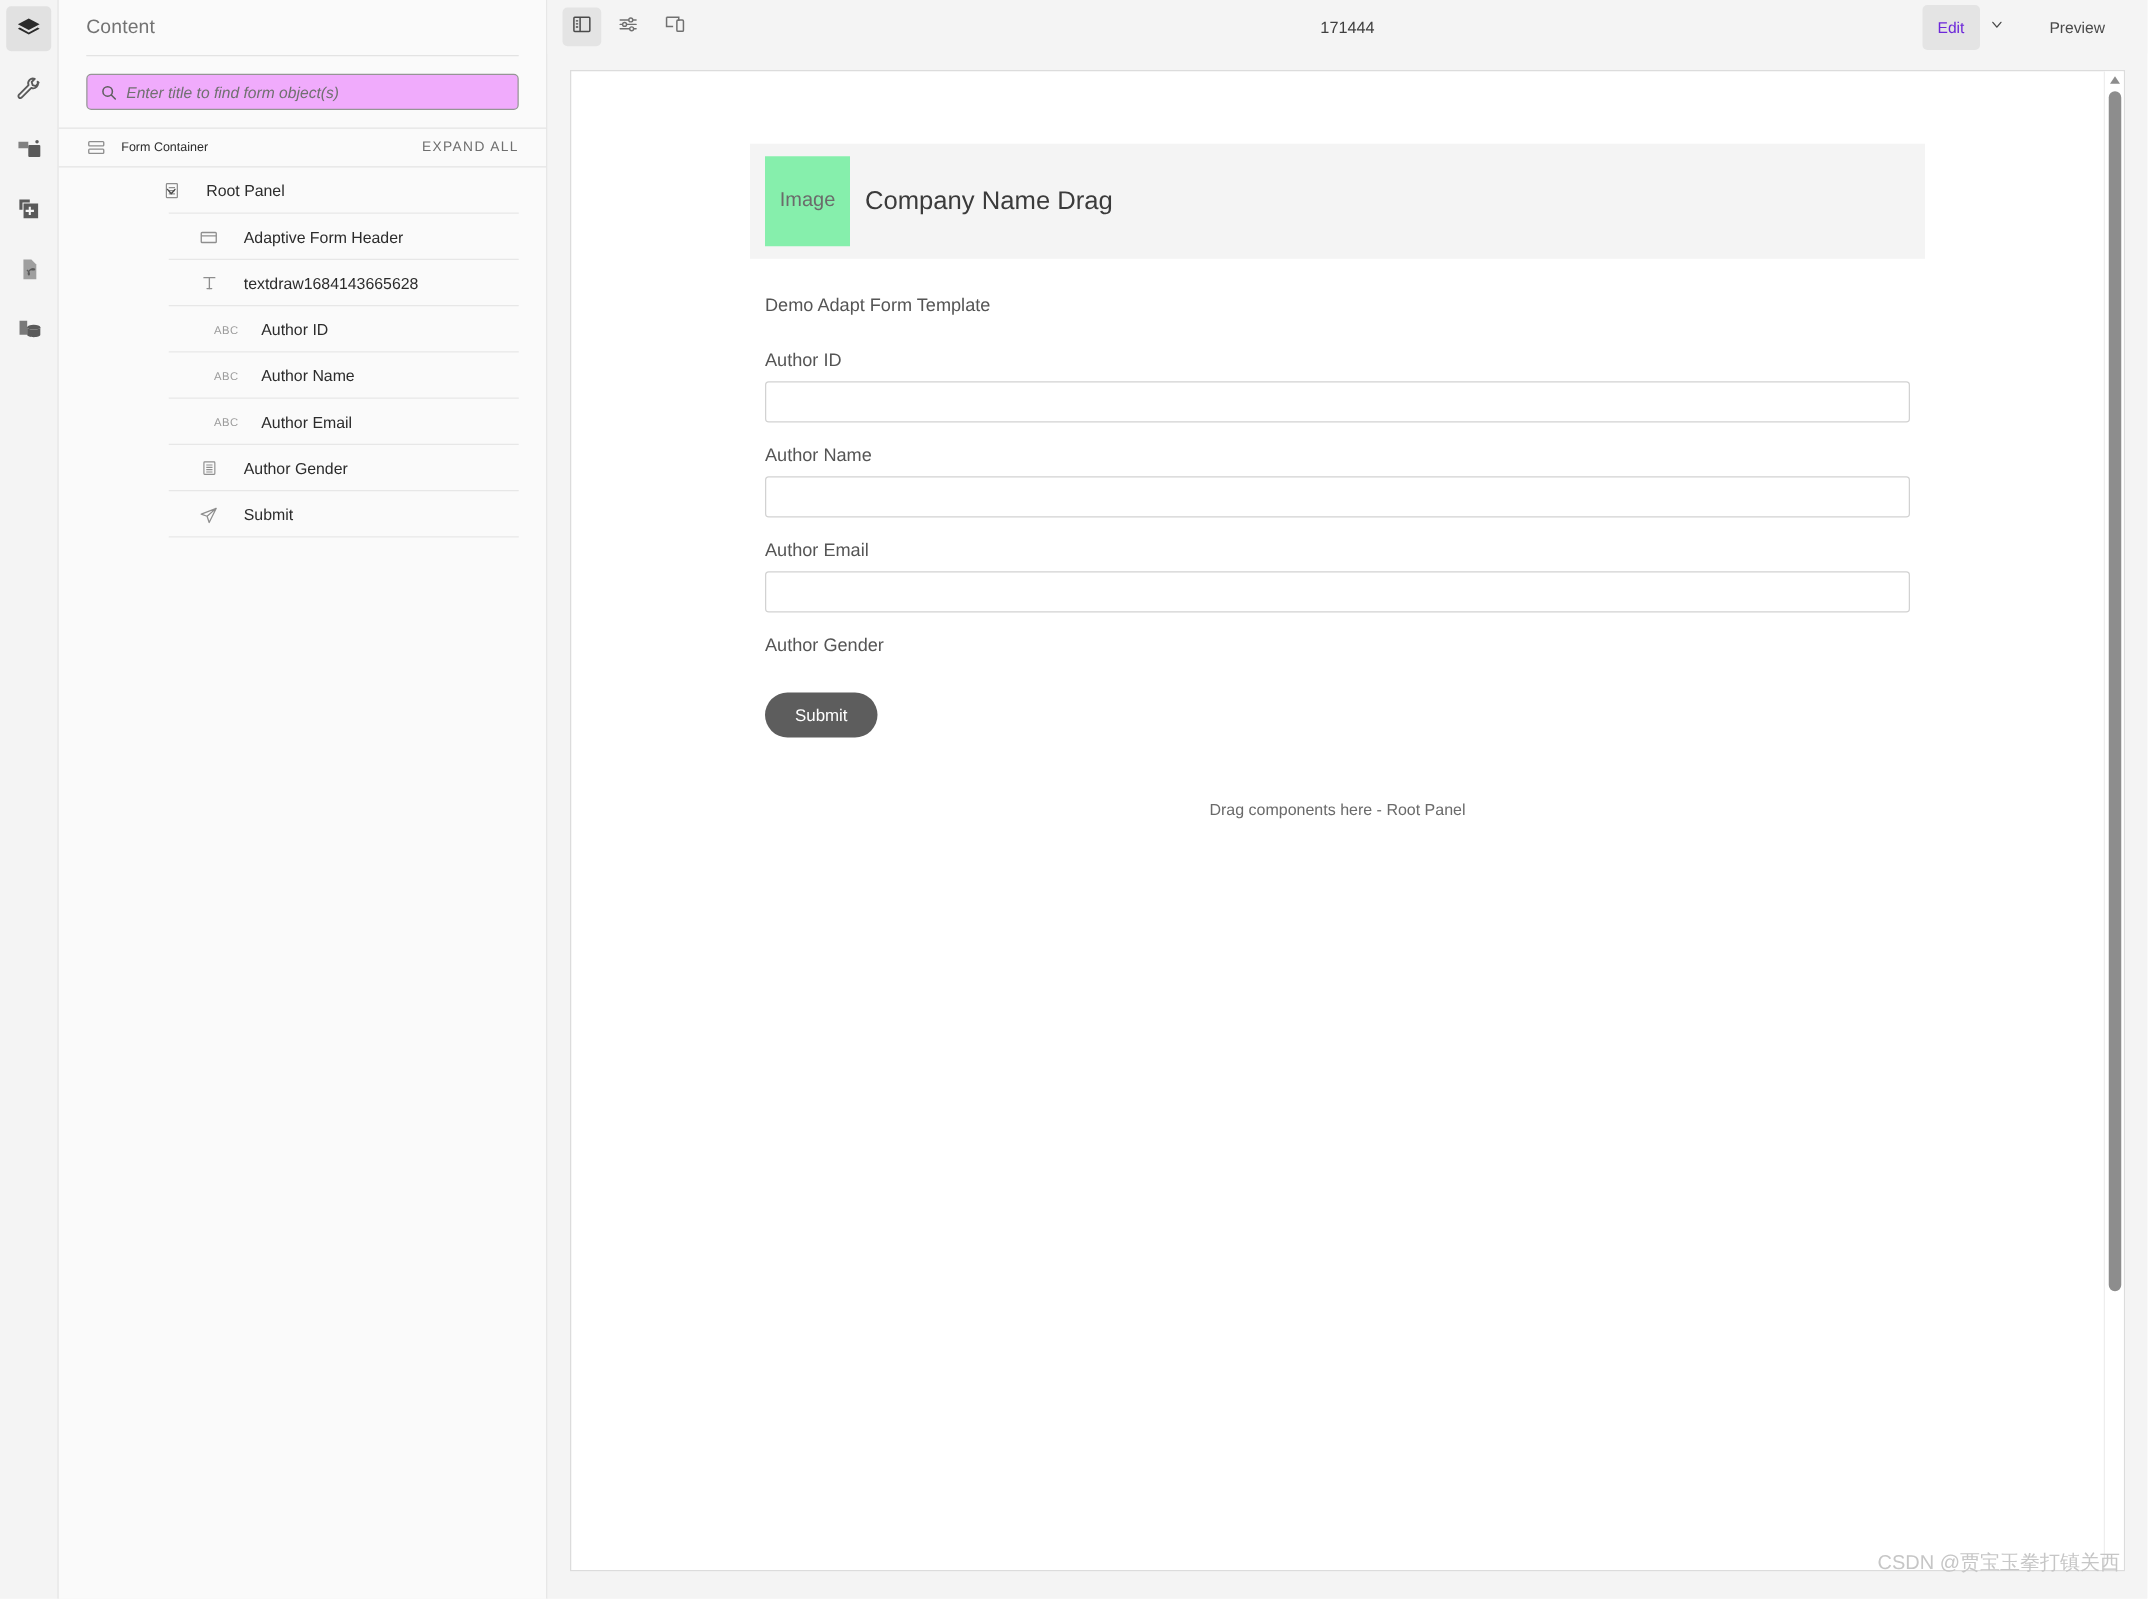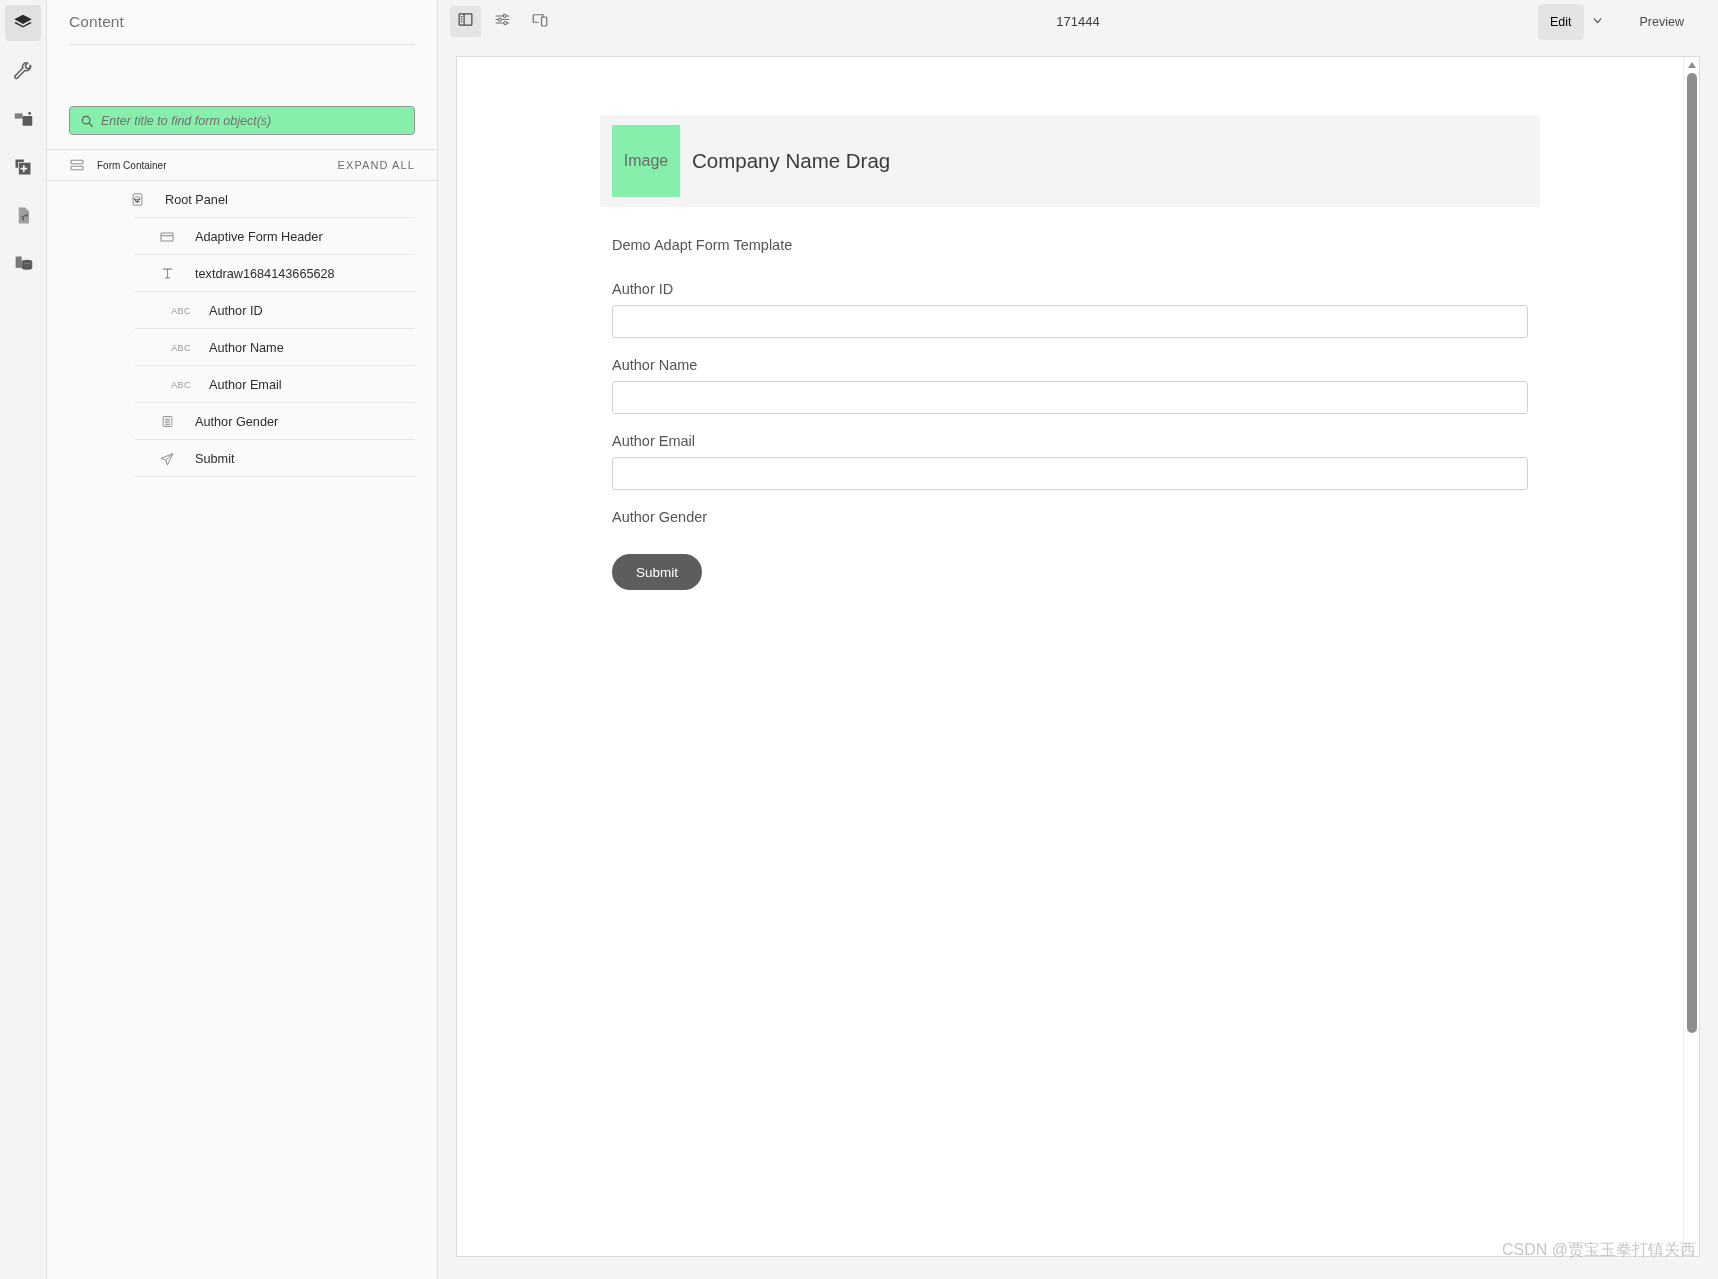--- a/index.html
+++ b/index.html
@@ -71,24 +71,23 @@
     margin: 0 22px;
   }
   .search-wrap {
     padding: 14px 22px 13px 22px;
   }
   .search-box {
     position: relative;
     height: 29px;
     border: 1px solid #959595;
     border-radius: 4px;
-    background: #86efac;
-    display: flex;
-    align-items: center;
-    margin-top: 47px;
+    background: #f0abfc;
+    display: flex;
+    align-items: center;
   }
   .search-icon {
     position: absolute;
     left: 10px;
     top: 50%;
     transform: translateY(-50%);
     color: #5e5e5e;
     display: flex;
   }
   .search-input {
@@ -208,21 +207,21 @@
     pointer-events: none;
   }
   .tb-right {
     margin-left: auto;
     display: flex;
     align-items: center;
     padding-right: 22px;
   }
   .mode-btn {
     font-size: 12.5px;
-    color: #000000;
+    color: #6d28d9;
     padding: 11px 12px;
     border-radius: 4px;
     cursor: pointer;
   }
   .mode-btn.active { background: #e4e4e4; }
   .chevron-btn {
     width: 28px; height: 26px;
     display: flex;
     align-items: center;
     justify-content: center;
@@ -632,20 +631,21 @@
                   <label class="field-label">Author Email</label>
                   <input class="field-input" type="text" style="">
                 </div>
 
                 <div class="field">
                   <label class="field-label">Author Gender</label>
                 </div>
 
                 <button class="submit-btn">Submit</button>
 
+                <div class="drop-hint">Drag components here - Root Panel</div>
               </div>
 
             </div>
           </div>
         </div>
 
         <div class="vscroll">
           <div class="arrow-up">
             <span>
               <svg width="10" height="8" viewBox="0 0 10 8">

